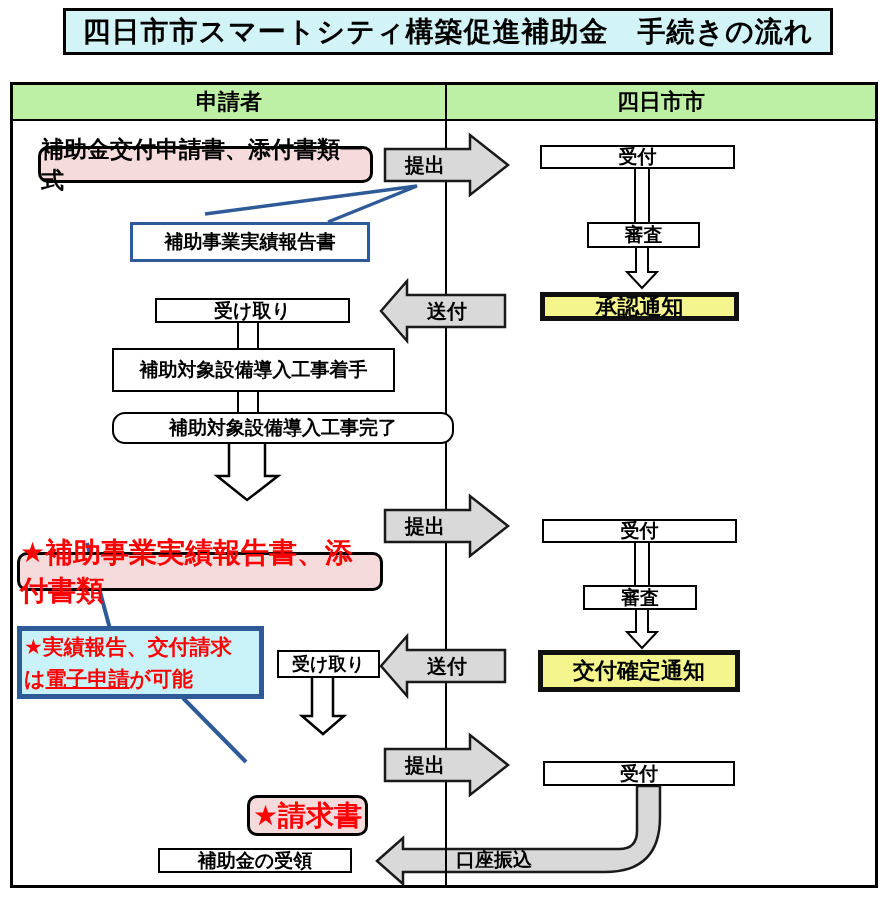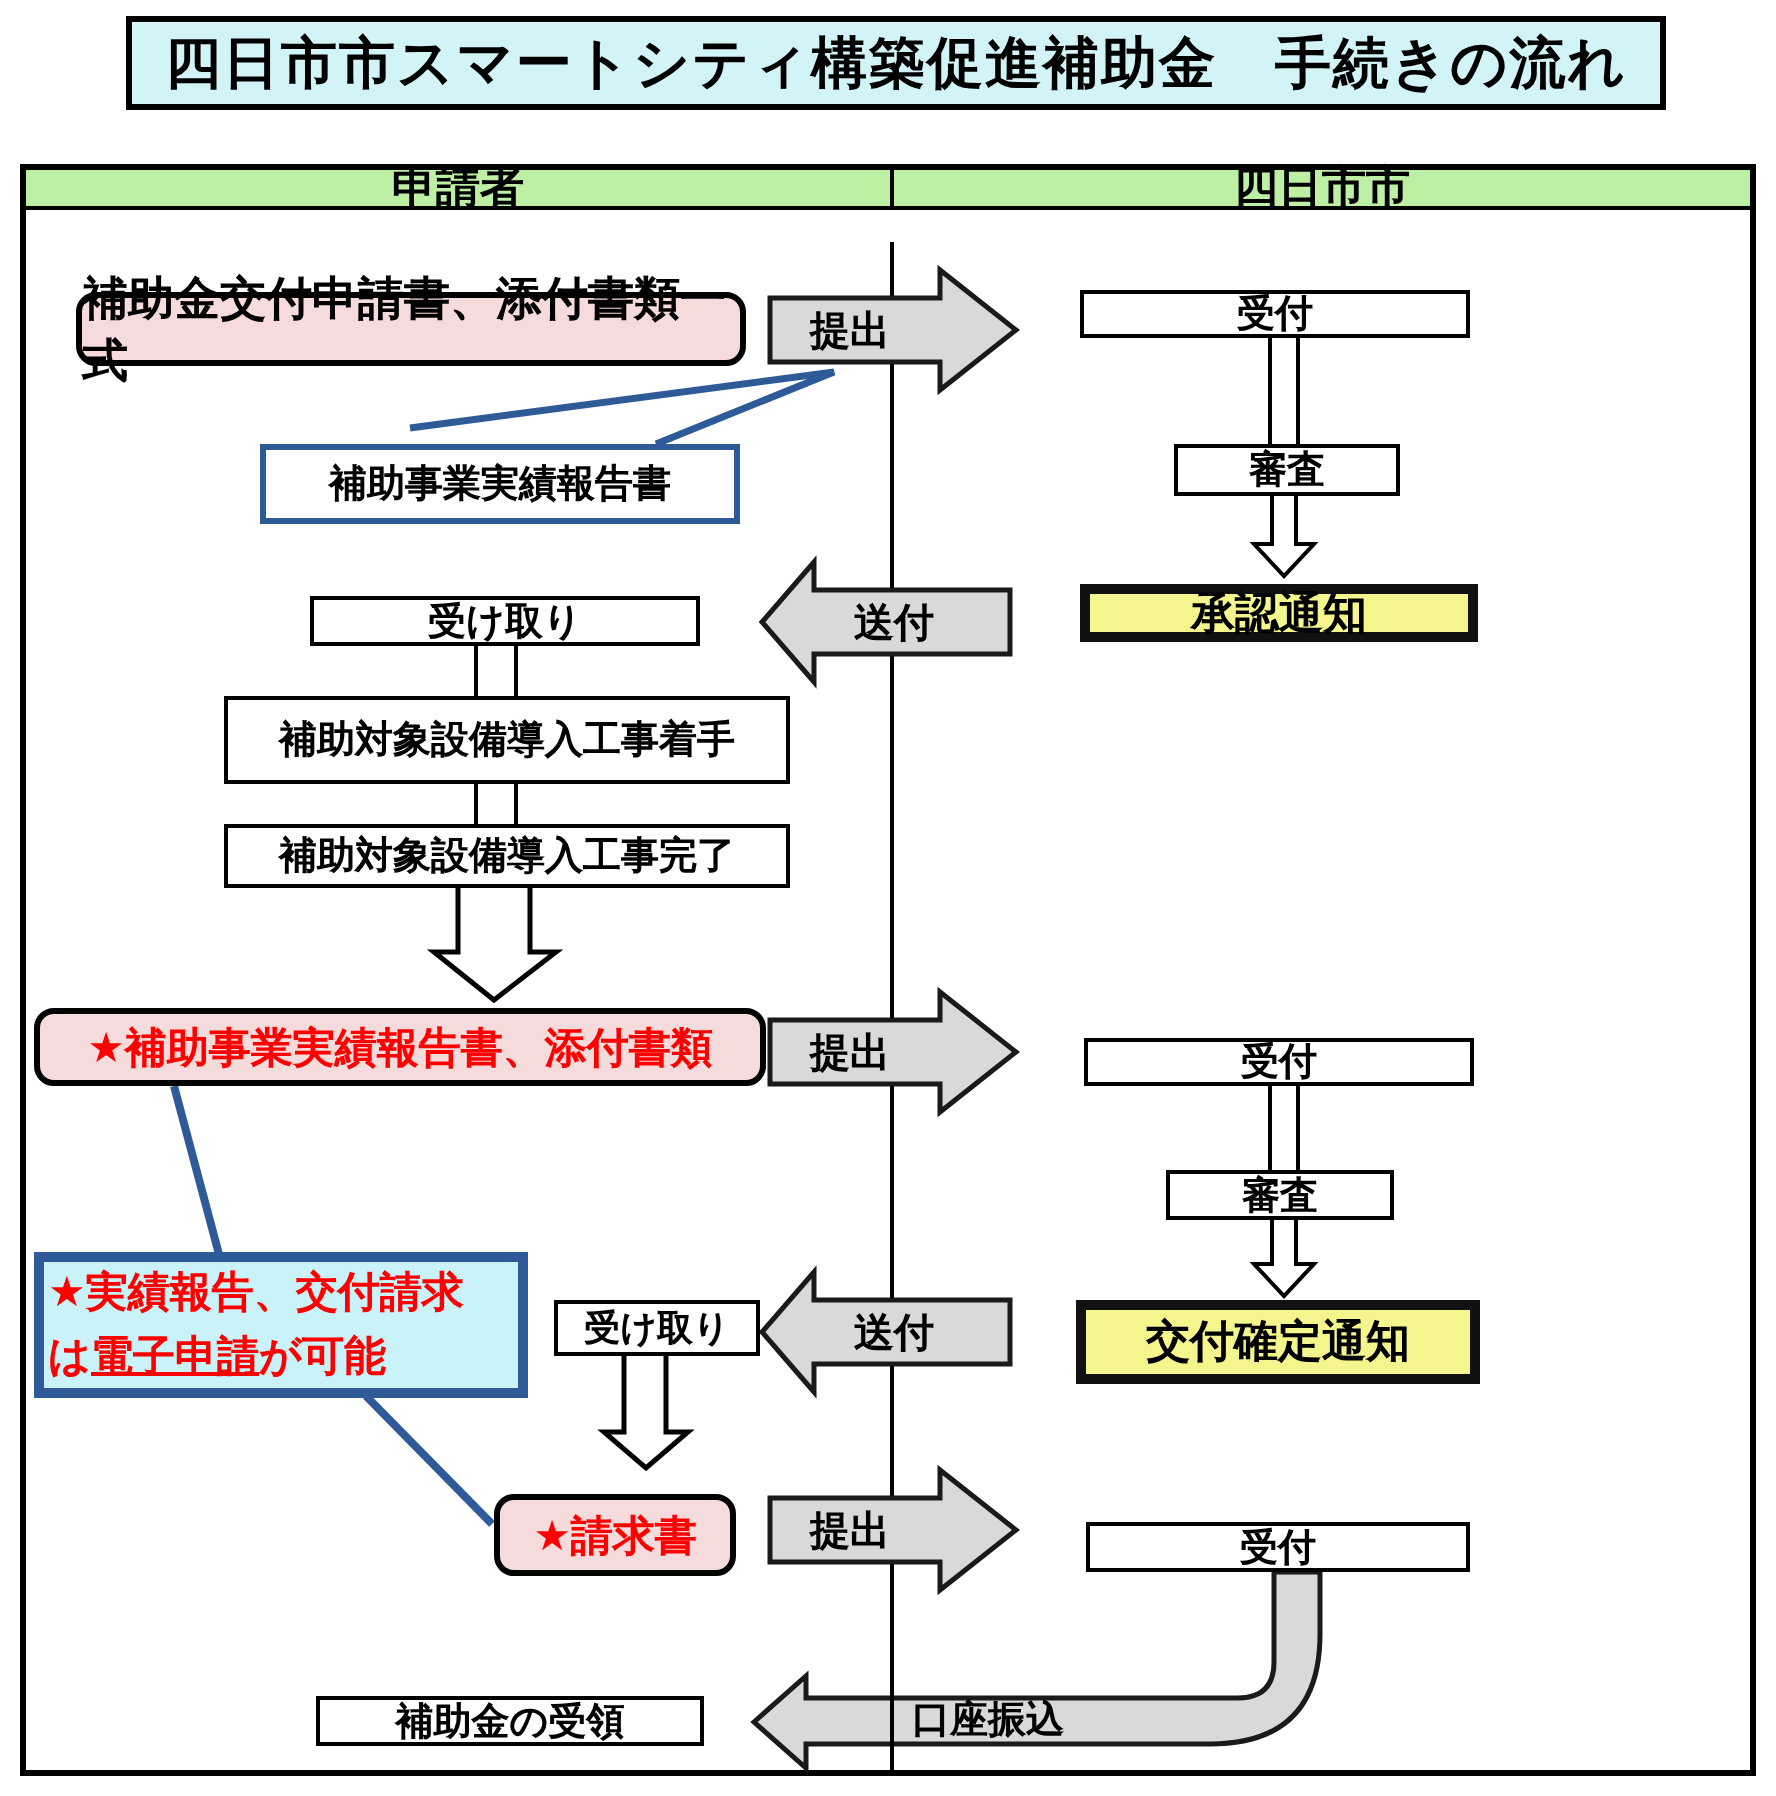--- a/index.html
+++ b/index.html
@@ -7,37 +7,37 @@
     position:relative;width:888px;height:898px;background:#ffffff;overflow:hidden;
     font-family:"Liberation Sans","DejaVu Sans",sans-serif;color:#000;
   }
   .abs{position:absolute;box-sizing:border-box;}
   .box{display:flex;align-items:center;justify-content:center;font-weight:bold;}
   .title-box{
     left:63px;top:8px;width:770px;height:47px;
     background:#d2f4f7;border:3px solid #000;font-size:28px;letter-spacing:1px;
   }
   .table-frame{left:10px;top:82px;width:868px;height:806px;border:3px solid #000;}
-  .header-row{left:13px;top:85px;width:862px;height:20px;background:#bdf0a4;border-bottom:2px solid #000;display:flex;}
+  .header-row{left:13px;top:85px;width:862px;height:36px;background:#bdf0a4;border-bottom:2px solid #000;display:flex;}
   .header-cell{flex:0 0 432px;display:flex;align-items:center;justify-content:center;font-size:22px;font-weight:bold;}
   .header-cell.right{flex:1 1 auto;border-left:2px solid #000;}
   svg.shapes{left:0;top:0;width:888px;height:898px;}
   .white-box{background:#fff;border:2px solid #000;font-size:19px;}
   .pink-box{background:#f6dbdc;border:3px solid #000;border-radius:10px;}
   .yellow-box{background:#f5f58e;border:5px solid #111;font-size:22px;}
   .red-text{color:#ff0000;}
   .note-box{
     background:#c9f3f9;border:5px solid #2e5b97;color:#ff0000;
     font-size:21px;font-weight:bold;line-height:1.5;text-align:left;
     display:flex;flex-direction:column;justify-content:center;padding-left:2px;
   }
   .note-box .u{text-decoration:underline;text-decoration-thickness:2px;}
   .callout-box{background:#fff;border:3px solid #2e5b97;font-size:19px;}
   .arrow-label{font-weight:bold;font-size:20px;display:flex;align-items:center;justify-content:center;}
-  .fs21{font-size:21px;}
+  .fs21{font-size:28px;margin-top:48px;}
   .fs19{font-size:19px;}
   .fs18{font-size:18px;}
 </style>
 </head>
 <body>
 
 <div class="stage">
 
   <div class="abs box title-box">四日市市スマートシティ構築促進補助金　手続きの流れ</div>
 
@@ -76,21 +76,21 @@
   </svg>
 
   <div class="abs box pink-box" style="left:38px;top:146px;width:335px;height:37px;font-size:23px;">補助金交付申請書、添付書類一式</div>
 
   <div class="abs box callout-box" style="left:130px;top:222px;width:240px;height:40px;">補助事業実績報告書</div>
 
   <div class="abs box white-box" style="left:155px;top:298px;width:195px;height:25px;">受け取り</div>
 
   <div class="abs box white-box fs19" style="left:112px;top:348px;width:283px;height:44px;">補助対象設備導入工事着手</div>
 
-  <div class="abs box white-box fs19" style="left:112px;top:412px;width:283px;height:32px;">補助対象設備導入工事完了</div>
+  <div class="abs box white-box fs19" style="left:112px;top:412px;width:342px;height:32px;border-radius:13px;">補助対象設備導入工事完了</div>
 
   <div class="abs box pink-box red-text fs21" style="left:17px;top:504px;width:366px;height:39px;">★補助事業実績報告書、添付書類</div>
 
   <div class="abs note-box" style="left:17px;top:626px;width:247px;height:73px;">
     <span>★実績報告、交付請求</span>
     <span><span>は</span><span class="u">電子申請</span><span>が可能</span></span>
   </div>
 
   <div class="abs box white-box fs18" style="left:277px;top:650px;width:103px;height:28px;">受け取り</div>
 

